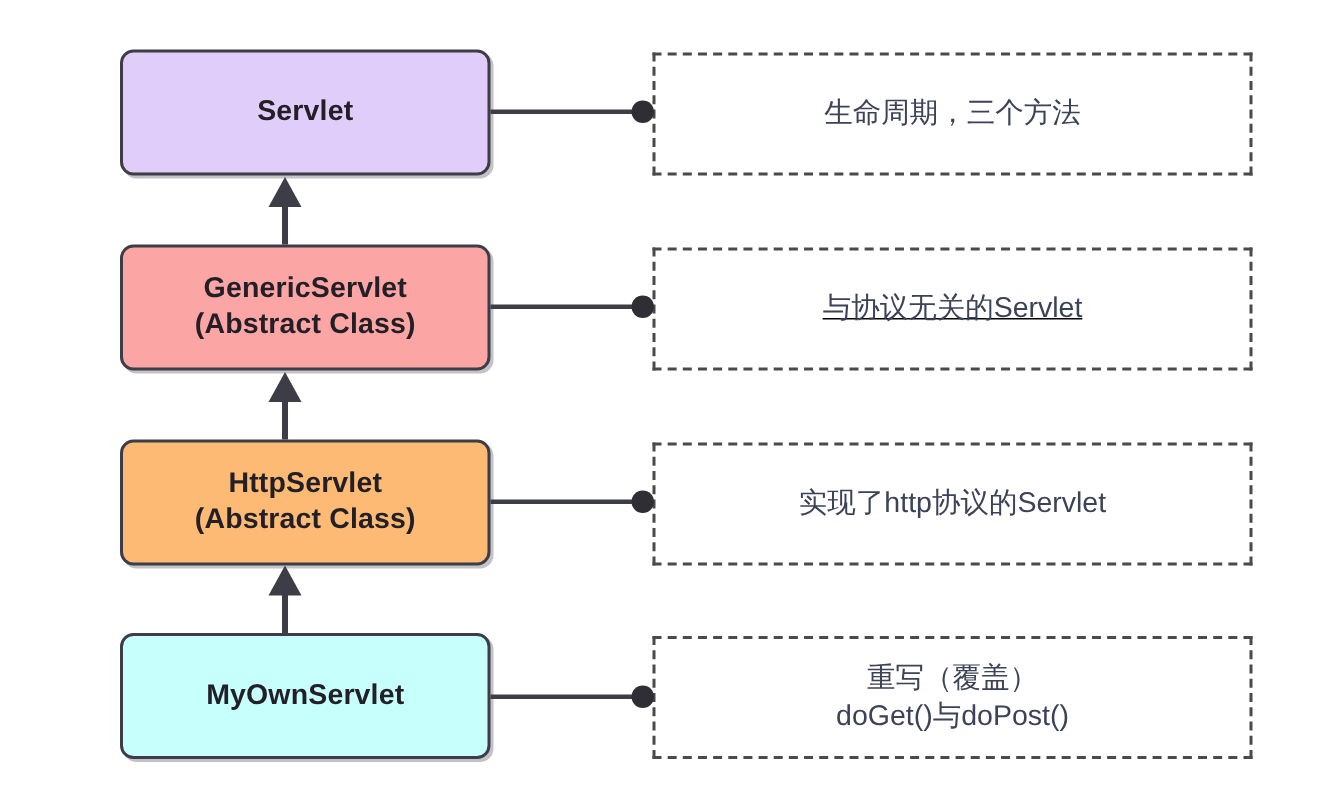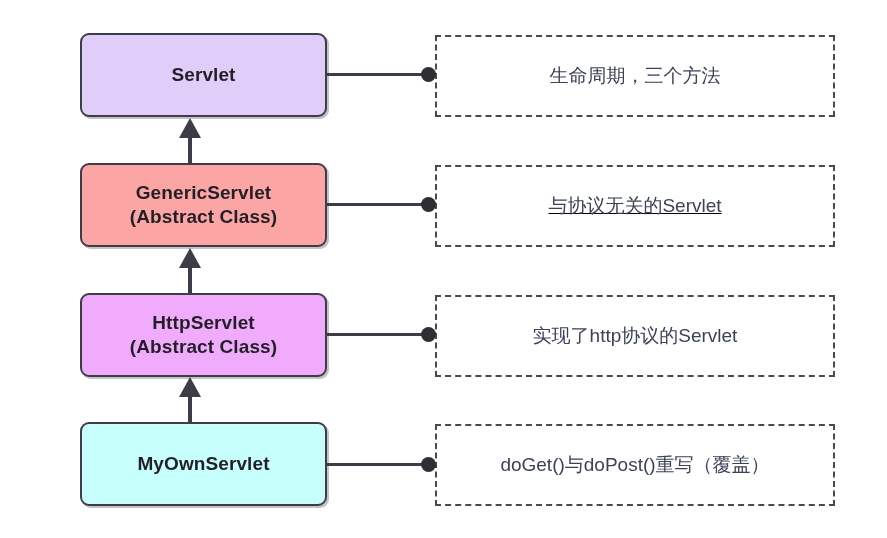--- a/index.html
+++ b/index.html
@@ -38,34 +38,34 @@
     display: block;
     font-weight: bold;
     font-size: 19px;
     color: #231f26;
     letter-spacing: 0.1px;
     white-space: nowrap;
   }
 
   .box-1 { top: 33px;  background: #e1cdfa; }
   .box-2 { top: 163px; background: #fca5a5; }
-  .box-3 { top: 293px; background: #f0abfc; }
+  .box-3 { top: 293px; background: #fdba74; }
   .box-4 { top: 422px; background: #c6fffc; }
 
   
   .note-box {
     position: absolute;
     left: 435px;
     width: 400px;
     height: 82px;
     box-sizing: border-box;
     border: 2px dashed #4a4a4a;
     background: #ffffff;
     display: flex;
-    flex-direction: row;
+    flex-direction: column;
     align-items: center;
     justify-content: center;
     text-align: center;
     line-height: 1.34;
   }
   .note-box .nb-line {
     display: block;
     font-size: 19px;
     color: #3c4257;
     white-space: nowrap;
@@ -154,22 +154,22 @@
 
   <div class="note-box note-2">
     <span class="nb-line">与协议无关的Servlet</span>
   </div>
 
   <div class="note-box note-3">
     <span class="nb-line">实现了http协议的Servlet</span>
   </div>
 
   <div class="note-box note-4">
+    <span class="nb-line">重写（覆盖）</span>
     <span class="nb-line">doGet()与doPost()</span>
-    <span class="nb-line">重写（覆盖）</span>
   </div>
 
   <div class="h-link link-1"></div>
   <div class="ball ball-1"></div>
 
   <div class="h-link link-2"></div>
   <div class="ball ball-2"></div>
 
   <div class="h-link link-3"></div>
   <div class="ball ball-3"></div>

